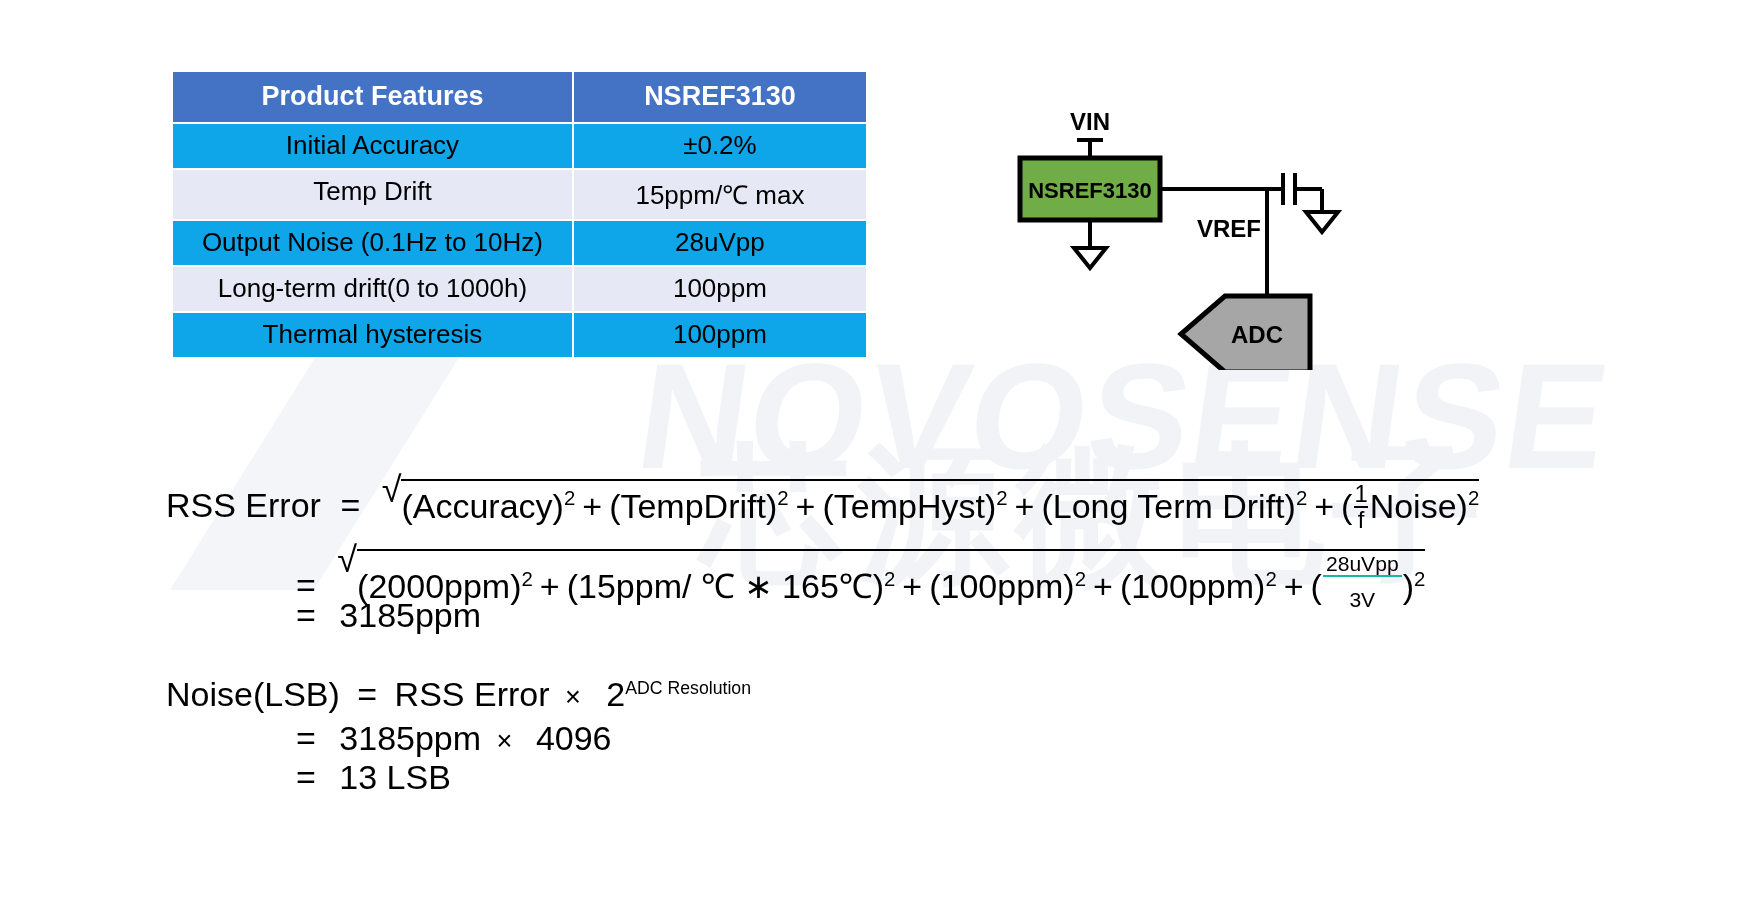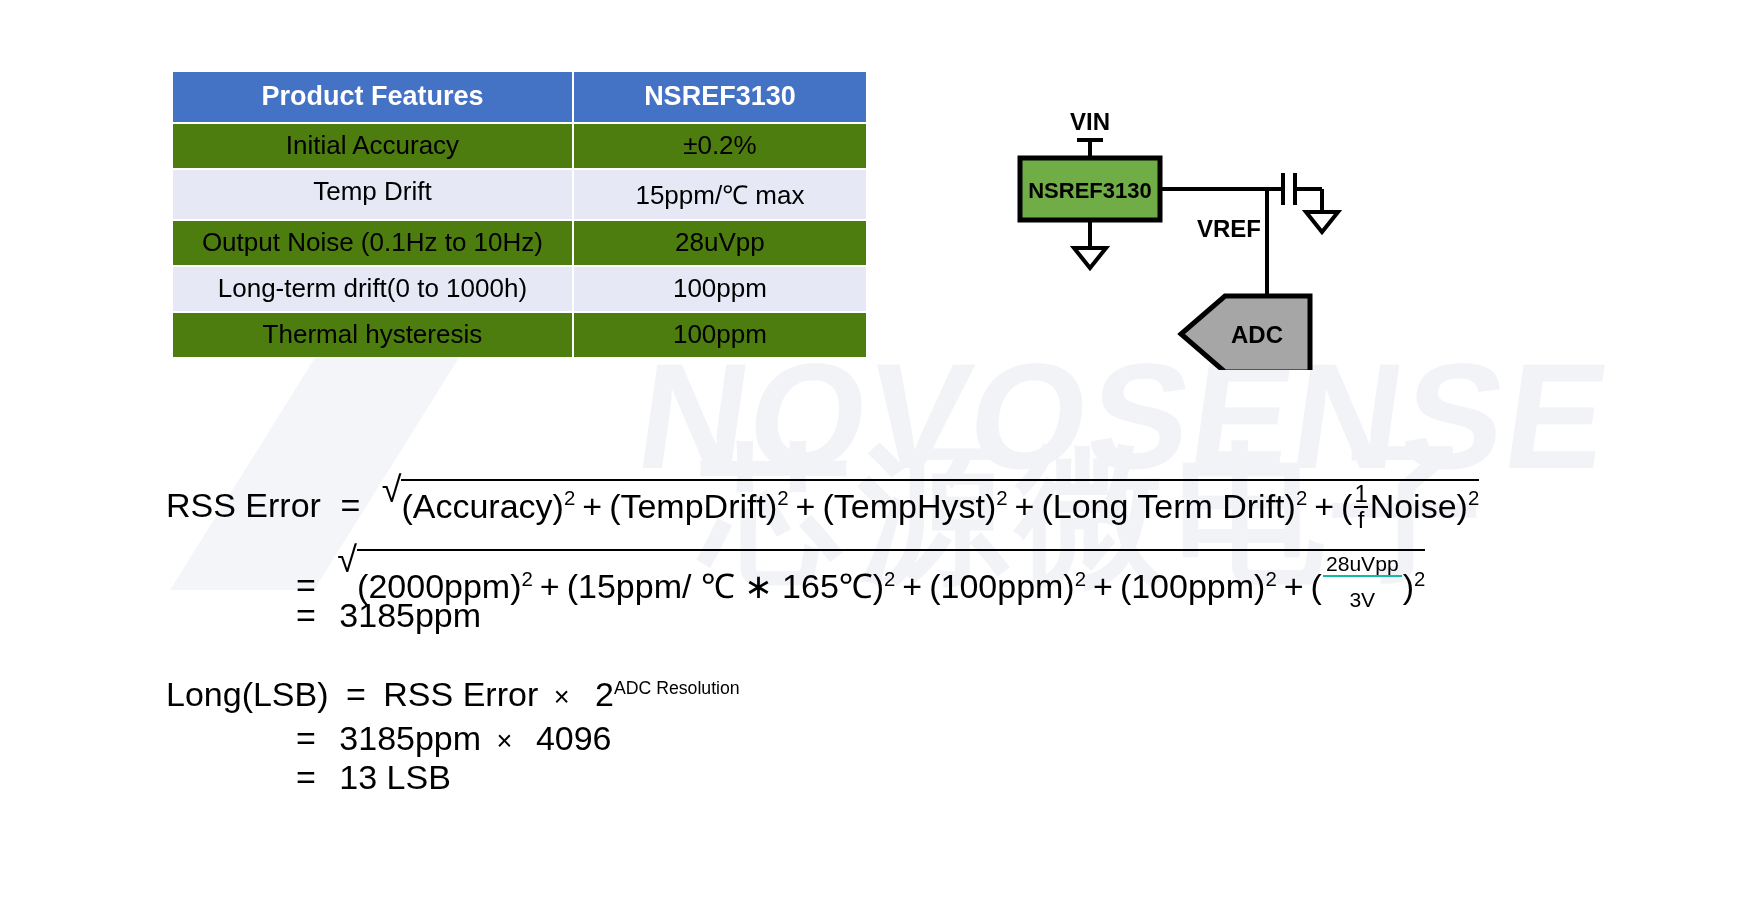--- a/index.html
+++ b/index.html
@@ -85,21 +85,21 @@
     padding: 6px 4px 7px 4px;
     margin-left: 2px;
   }
   .hdr .cell-left, .hdr .cell-right {
     background: #4472C4;
     color: #ffffff;
     font-weight: bold;
     font-size: 27px;
     padding: 9px 4px 10px 4px;
   }
-  .row-dark .cell-left, .row-dark .cell-right { background: #4d7c0f; }
+  .row-dark .cell-left, .row-dark .cell-right { background: #0ea5e9; }
   .row-light .cell-left, .row-light .cell-right { background: #E6E9F5; text-align: center; }
 
   
   #circuit {
     position: absolute;
     left: 995px;
     top: 100px;
     width: 420px;
     height: 270px;
     z-index: 2;
@@ -267,21 +267,21 @@
       <span class="radical">√</span><span class="vinculum"><span>(2000ppm)</span><sup class="exp">2</sup><span class="plus">+</span><span>(15ppm/ ℃ ∗ 165℃)</span><sup class="exp">2</sup><span class="plus">+</span><span>(100ppm)</span><sup class="exp">2</sup><span class="plus">+</span><span>(100ppm)</span><sup class="exp">2</sup><span class="plus">+</span><span>(</span><span class="frac"><span class="num">28uVpp</span><span class="den">3V</span></span><span>)</span><sup class="exp">2</sup></span>
     </span>
   </div>
 
   <div class="fml" style="left:296px; top:598px;">
     <span style="padding-right:14px;">=</span>
     <span>3185ppm</span>
   </div>
 
   <div class="fml" style="left:166px; top:677px;">
-    <span>Long(LSB)</span>
+    <span>Noise(LSB)</span>
     <span style="padding:0 8px;">=</span>
     <span>RSS Error</span>
     <span style="padding:0 6px; font-size:0.8em;">×</span>
     <span style="padding-left:10px;">2</span><sup class="exp" style="font-size:0.52em;">ADC Resolution</sup>
   </div>
 
   <div class="fml" style="left:296px; top:721px;">
     <span style="padding-right:14px;">=</span>
     <span>3185ppm</span>
     <span style="padding:0 6px; font-size:0.8em;">×</span>

